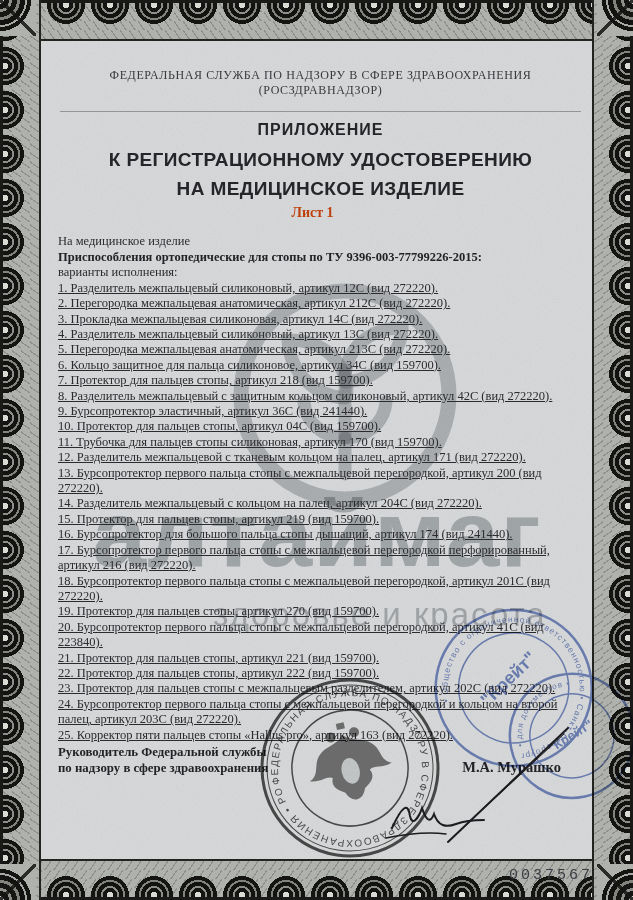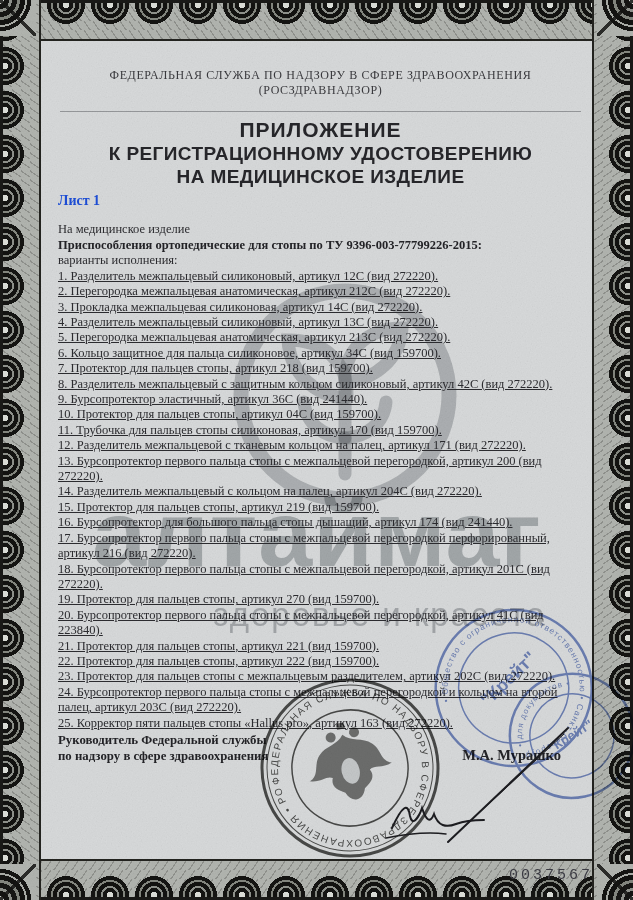--- a/index.html
+++ b/index.html
@@ -39,24 +39,24 @@
       linear-gradient(135deg,transparent 47%,rgba(20,20,18,.85) 47% 53%,transparent 53%),
       radial-gradient(circle at 0 100%,#d6d8d3 0 4px,#141412 4px 9px,#90938d 9px 12px,#161614 12px 17px,#84877f 17px 20px,#121210 20px 25px,#aaada7 25px 27px,#141412 27px 31px,#b2b5b0 31px);}
   .c-br{bottom:0;right:0;background-image:
       linear-gradient(45deg,transparent 47%,rgba(20,20,18,.85) 47% 53%,transparent 53%),
       radial-gradient(circle at 100% 100%,#d6d8d3 0 4px,#141412 4px 9px,#90938d 9px 12px,#161614 12px 17px,#84877f 17px 20px,#121210 20px 25px,#aaada7 25px 27px,#141412 27px 31px,#b2b5b0 31px);}
   
   .content{position:absolute;top:36px;left:36px;right:36px;bottom:36px;padding:12px 14px 0 22px;z-index:3;}
   .org{margin-top:20px;text-align:center;font-size:12px;letter-spacing:.6px;color:#3a3a3e;line-height:15px;}
   .rule{margin:13px 2px 0 2px;border-top:1px solid rgba(70,70,78,.45);}
   .title{margin-top:6px;text-align:center;font-family:"Liberation Sans",sans-serif;font-weight:bold;color:#26262a;}
-  .title .t1{font-size:21px;line-height:24px;letter-spacing:1px;}
-  .title .t2,.title .t3{font-size:19px;line-height:23px;letter-spacing:.4px;}
+  .title .t1{font-size:16px;line-height:24px;letter-spacing:1px;}
+  .title .t2,.title .t3{font-size:19px;line-height:23px;letter-spacing:.4px;margin-top:6px;}
   .dateline{margin-top:8px;display:flex;justify-content:center;gap:72px;font-weight:bold;font-size:15px;color:#2a2a2e;}
-  .sheet{margin-top:5px;text-align:left;padding-right:16px;font-weight:bold;font-size:14px;color:#1d4ed8;}
+  .sheet{margin-top:5px;text-align:center;padding-right:16px;font-weight:bold;font-size:14px;color:#c2410c;}
   .bodytext{margin-top:13px;font-size:12.5px;line-height:15.6px;color:#2c2c30;}
   .bodytext .b{font-weight:bold;color:#232327;}
   .item{font-size:12.5px;line-height:15.4px;text-decoration:underline;}
   .sigrow{display:flex;justify-content:space-between;align-items:center;margin-top:1px;}
   .sigtitles{font-weight:bold;font-size:12.8px;line-height:16.5px;color:#232327;}
   .signame{font-weight:bold;font-size:14.5px;margin-top:14px;padding-right:22px;color:#232327;}
   .serial{position:absolute;right:40px;bottom:16px;z-index:6;font-family:"Liberation Mono",monospace;font-size:15px;letter-spacing:3px;color:#3c3c44;}
   
   .wm{position:absolute;pointer-events:none;mix-blend-mode:multiply;}
   .wm-logo{left:228px;top:278px;z-index:2;}

